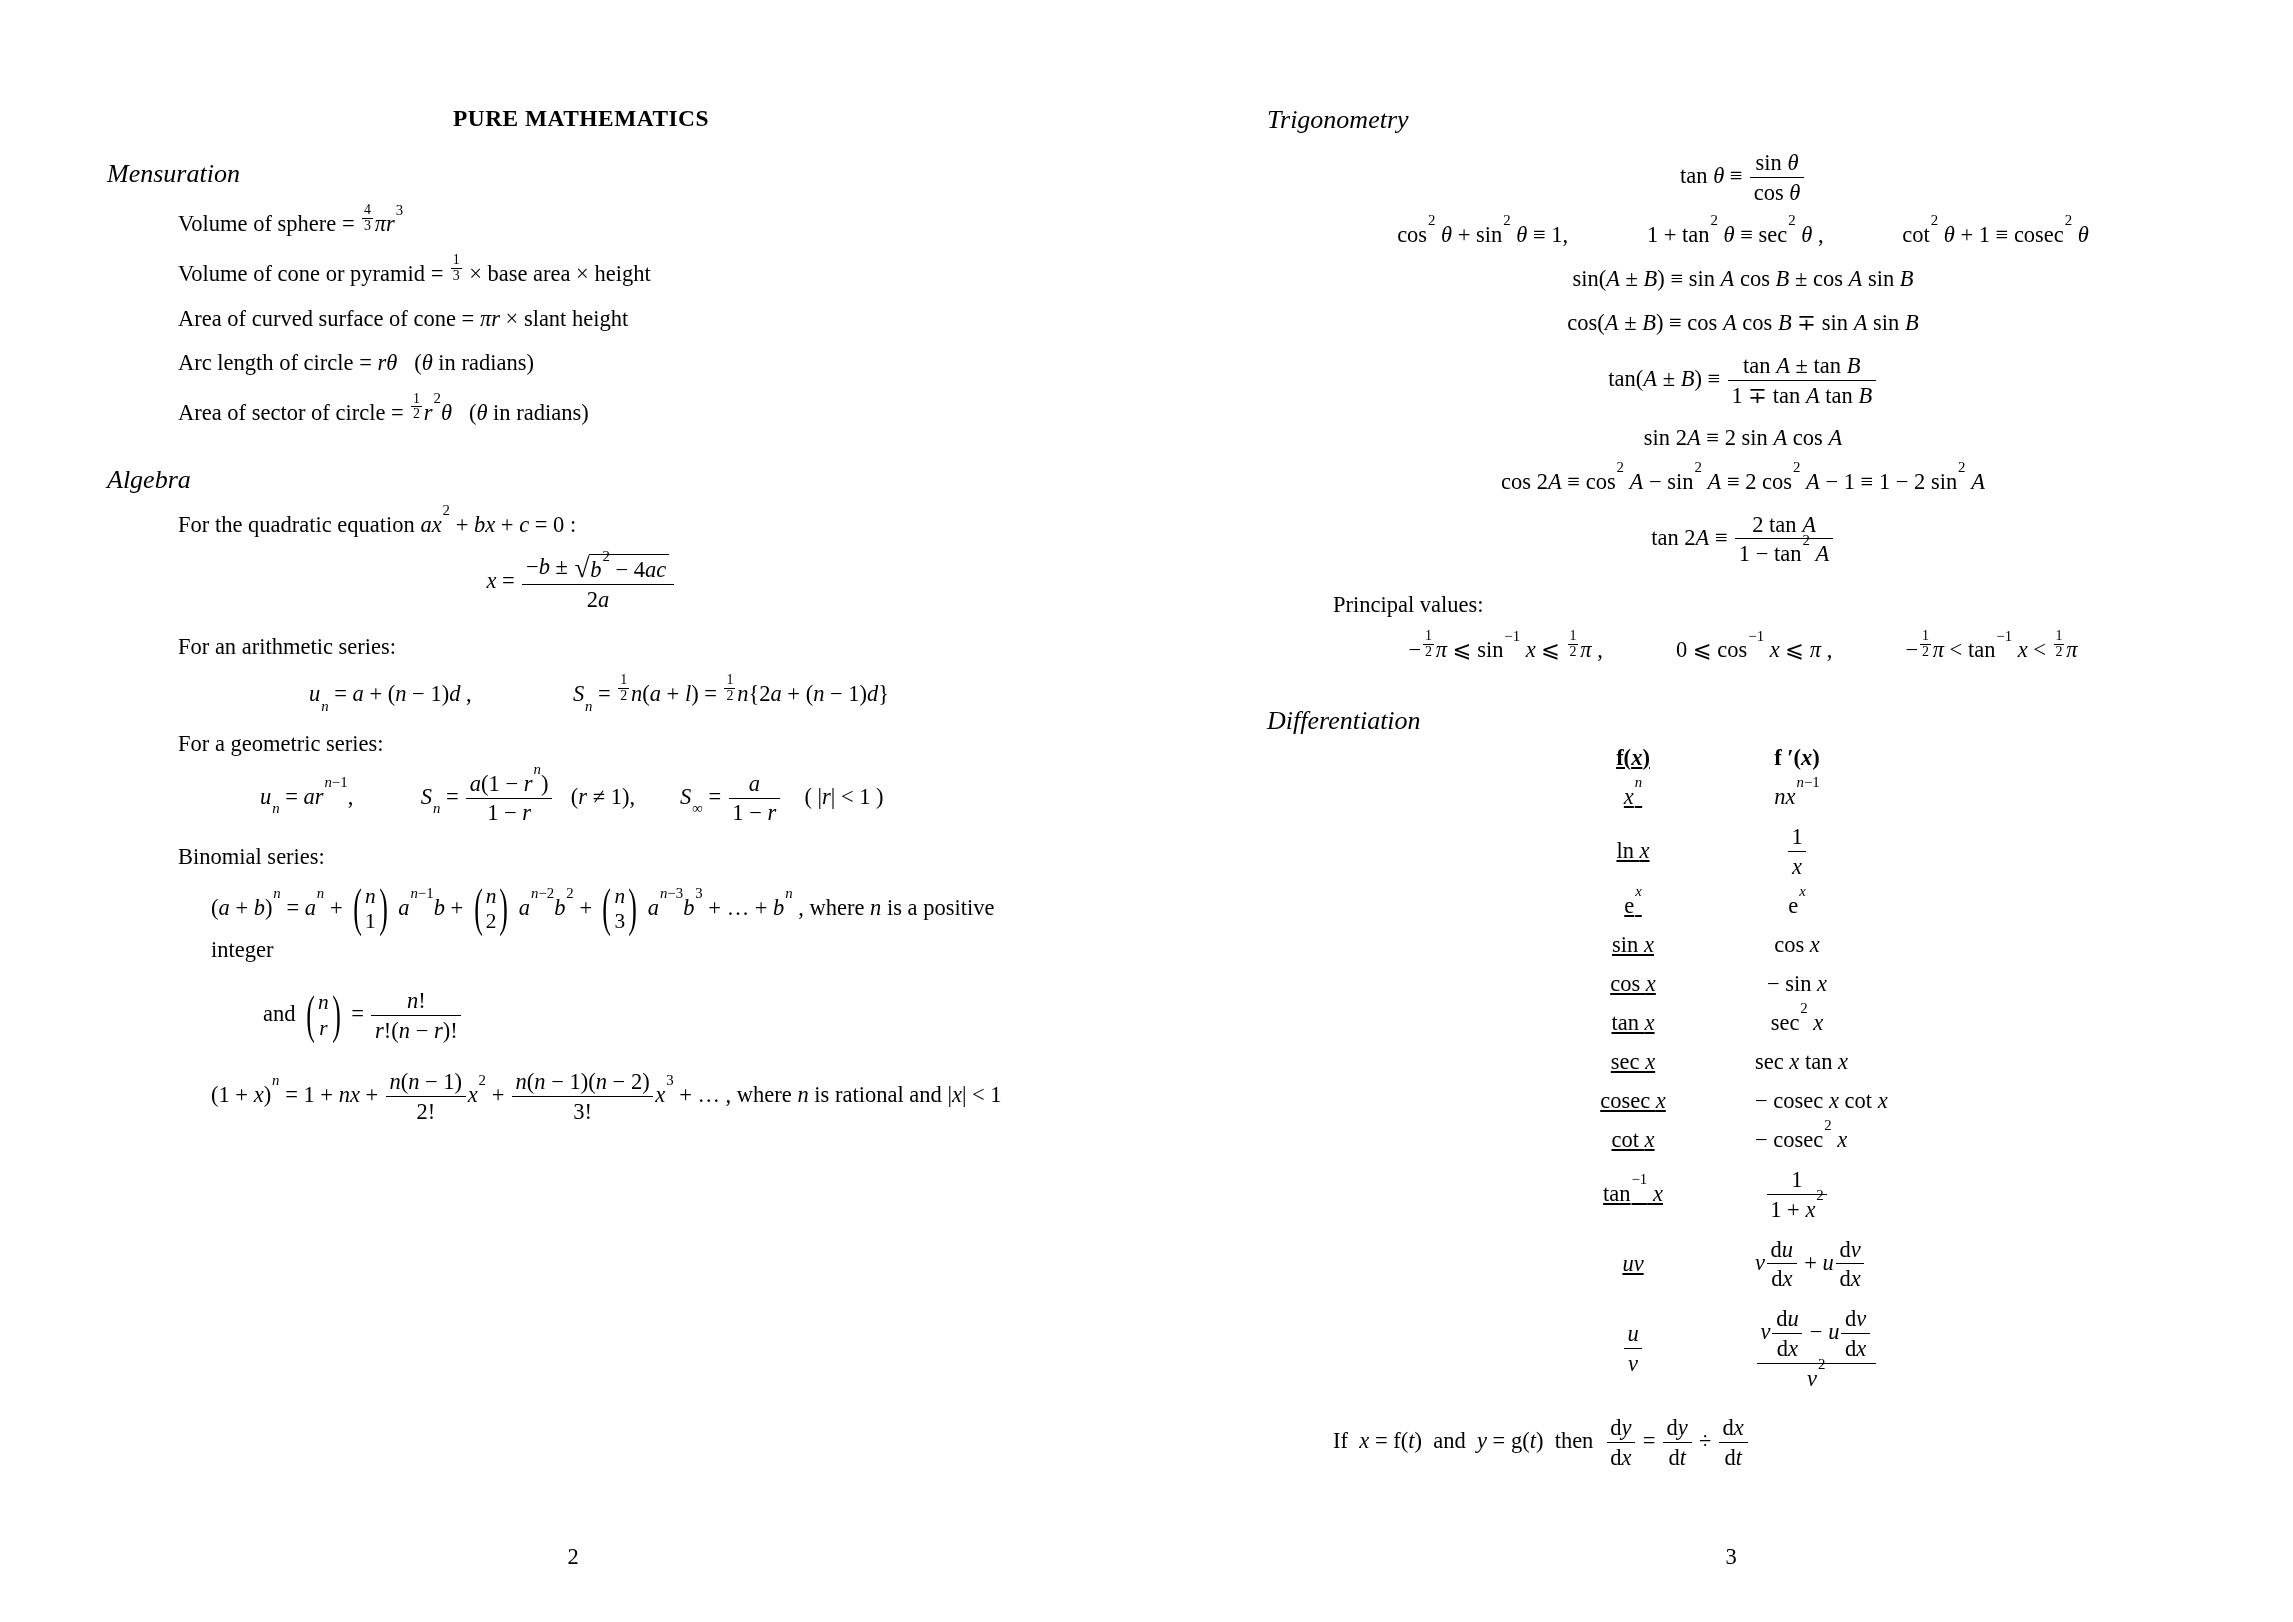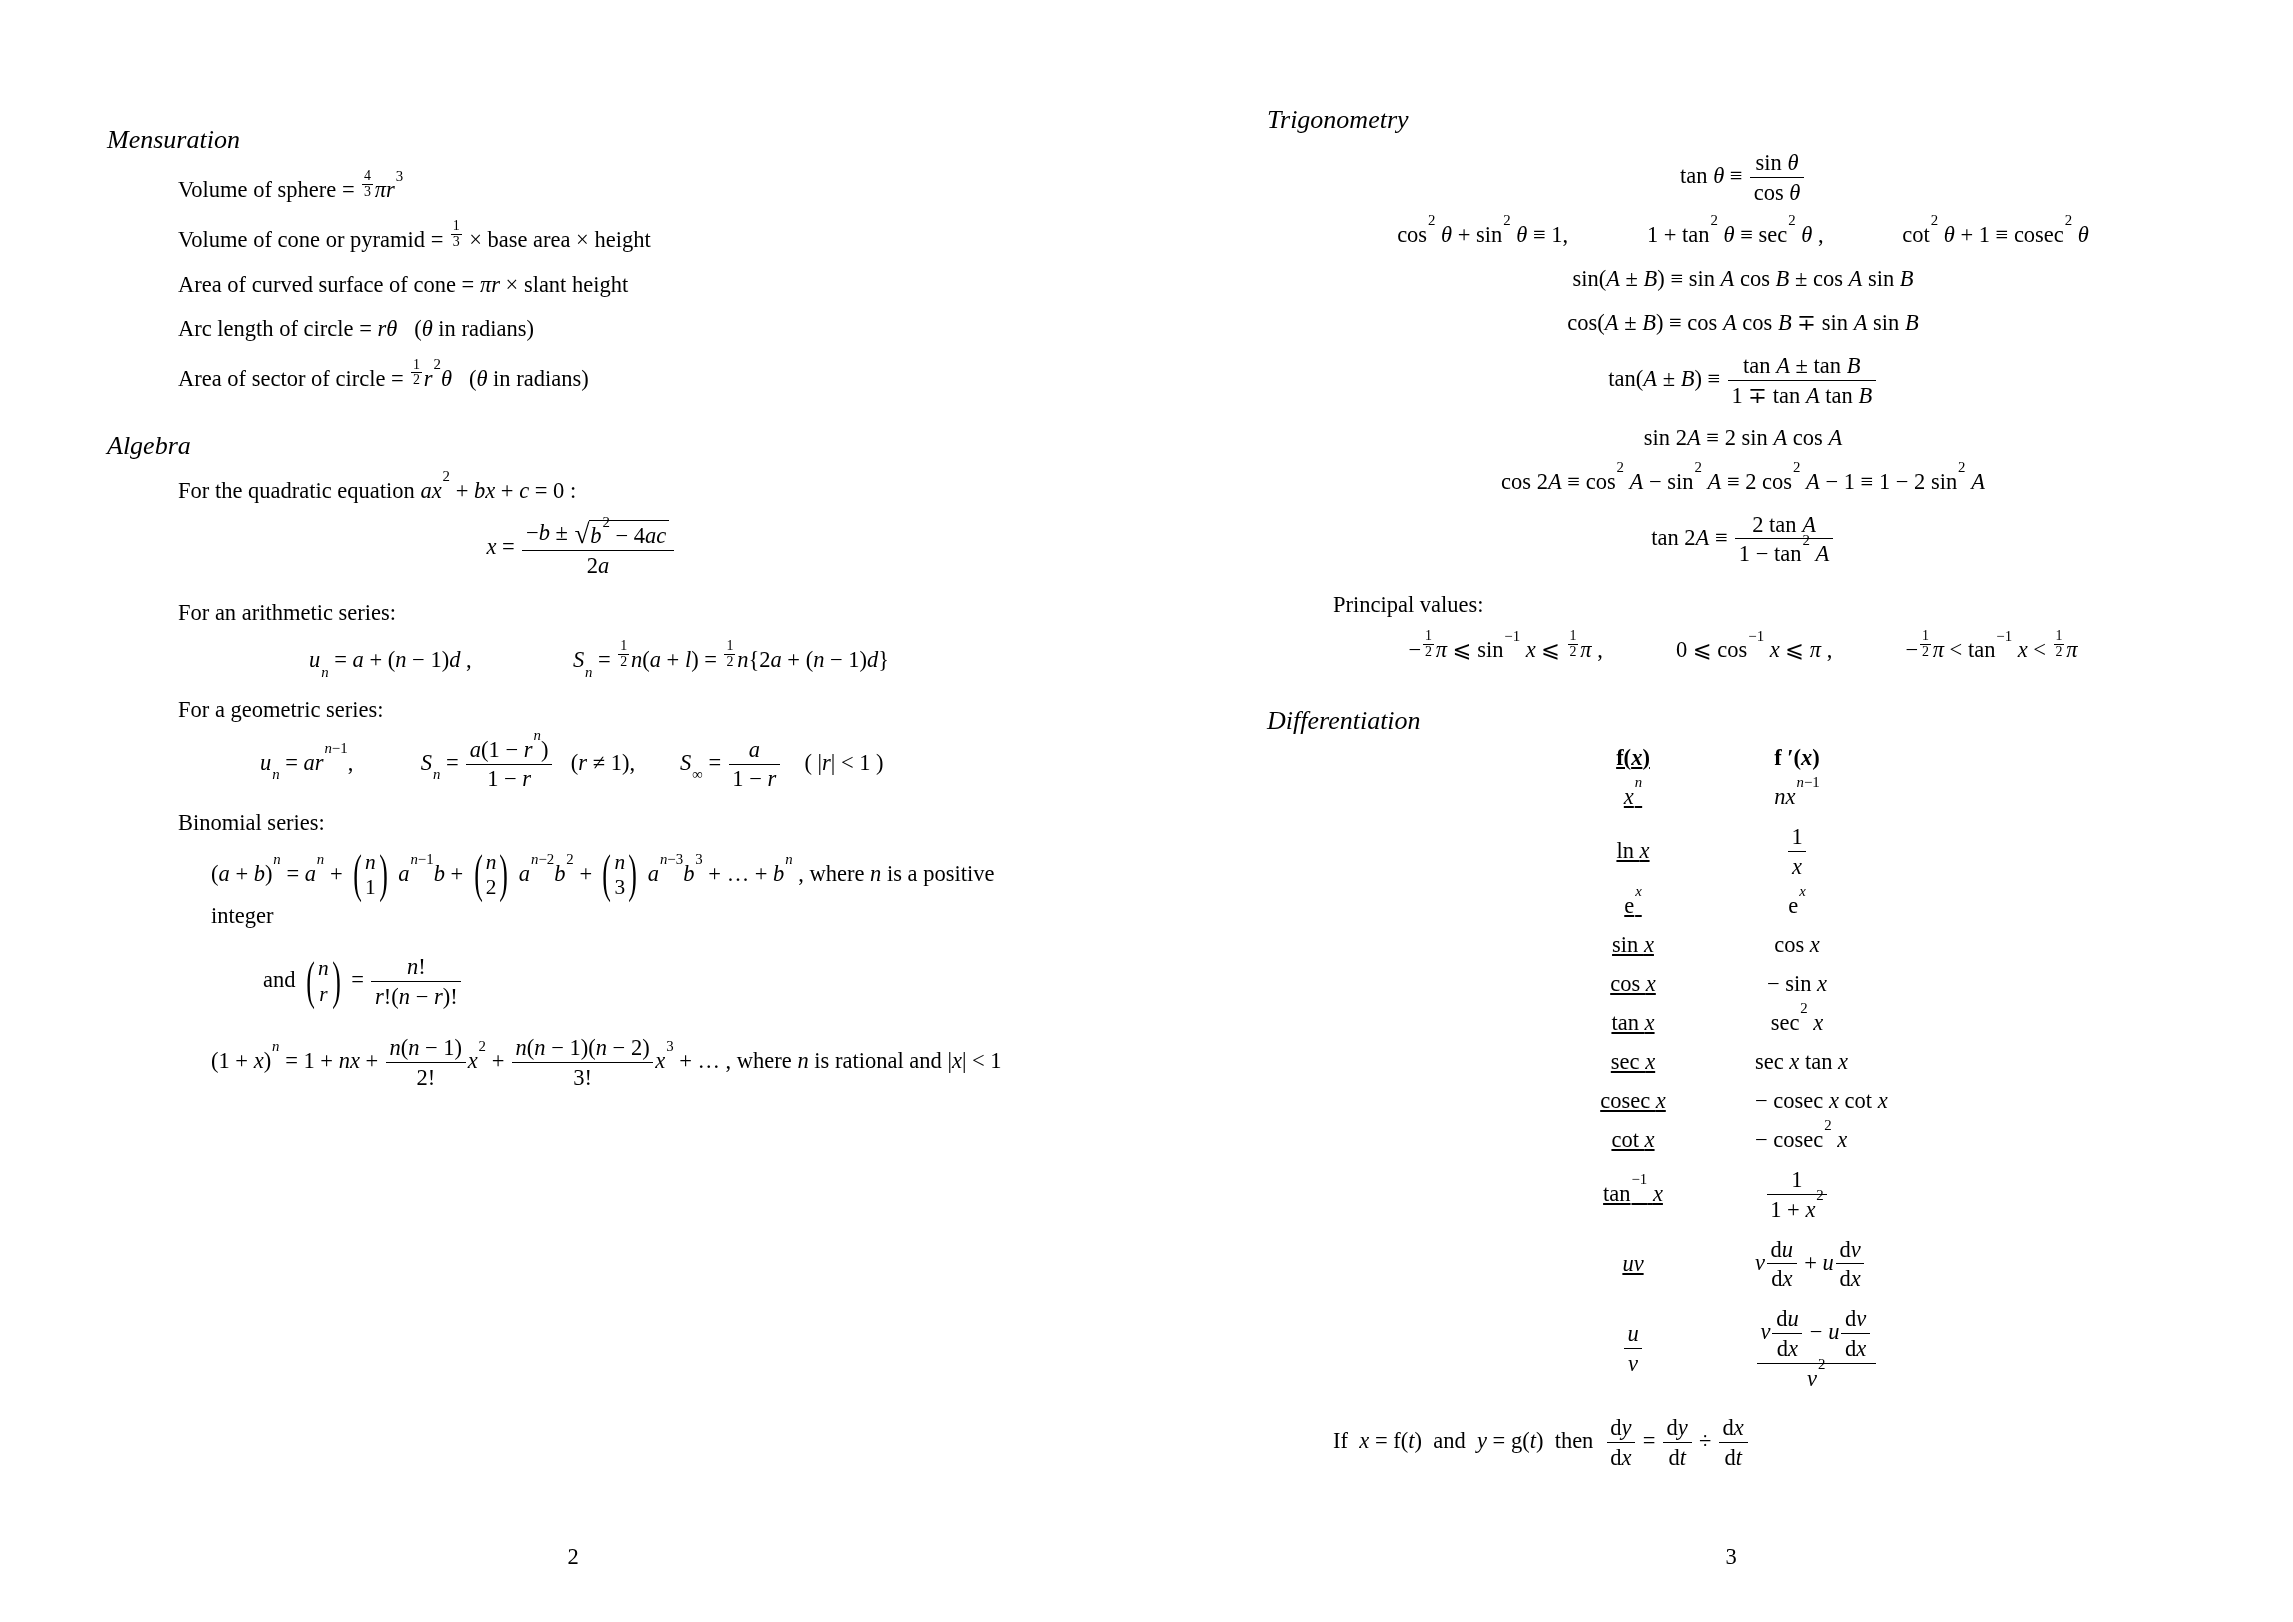--- a/index.html
+++ b/index.html
@@ -43,22 +43,23 @@
   .drow .c2{display:inline-block;width:84px;text-align:center;white-space:nowrap;}
   .dhead{margin-top:9.4px;}
   .pagenum{position:absolute;top:1544px;transform:translateX(-50%);font-size:22.5px;}
   .pn-left{left:573px;}
   .pn-right{left:1731px;}
 </style>
 </head>
 <body>
 
 <div class="col col-left">
+  <div class="doc-title">PURE MATHEMATICS</div>
 
-  <div class="sec-h" style="margin-top:20px;">Mensuration</div>
+  <div class="sec-h" style="margin-top:27px;">Mensuration</div>
   <div>
 
   <div class="line ind math">Volume of sphere = <span class="frac small"><span class="num">4</span><span class="den">3</span></span><span class="it">πr</span><sup>3</sup></div>
       <div class="line ind math">Volume of cone or pyramid = <span class="frac small"><span class="num">1</span><span class="den">3</span></span> × base area × height</div>
       <div class="line ind math">Area of curved surface of cone = <span class="it">πr</span> × slant height</div>
       <div class="line ind math">Arc length of circle = <span class="it">rθ</span>   (<span class="it">θ</span> in radians)</div>
       <div class="line ind math">Area of sector of circle = <span class="frac small"><span class="num">1</span><span class="den">2</span></span><span class="it">r</span><sup>2</sup><span class="it">θ</span>   (<span class="it">θ</span> in radians)</div>
     </div>
 
   <div class="sec-h" style="margin-top:37px;">Algebra</div>

